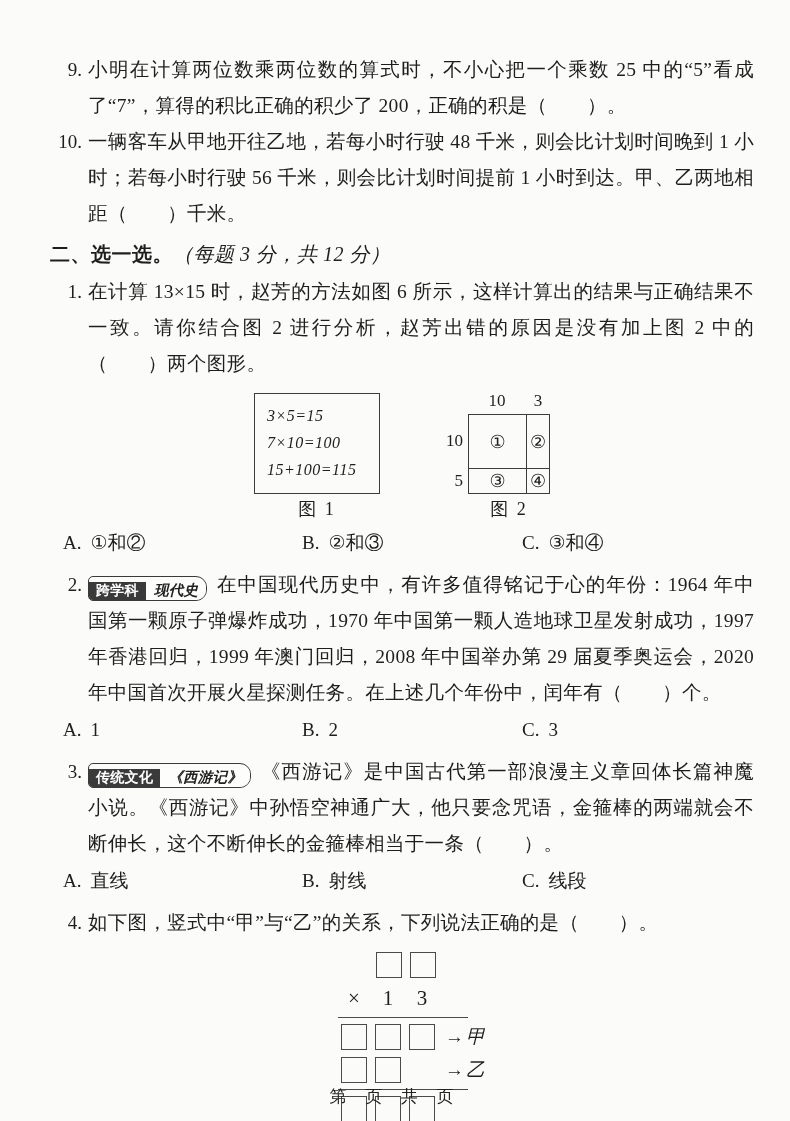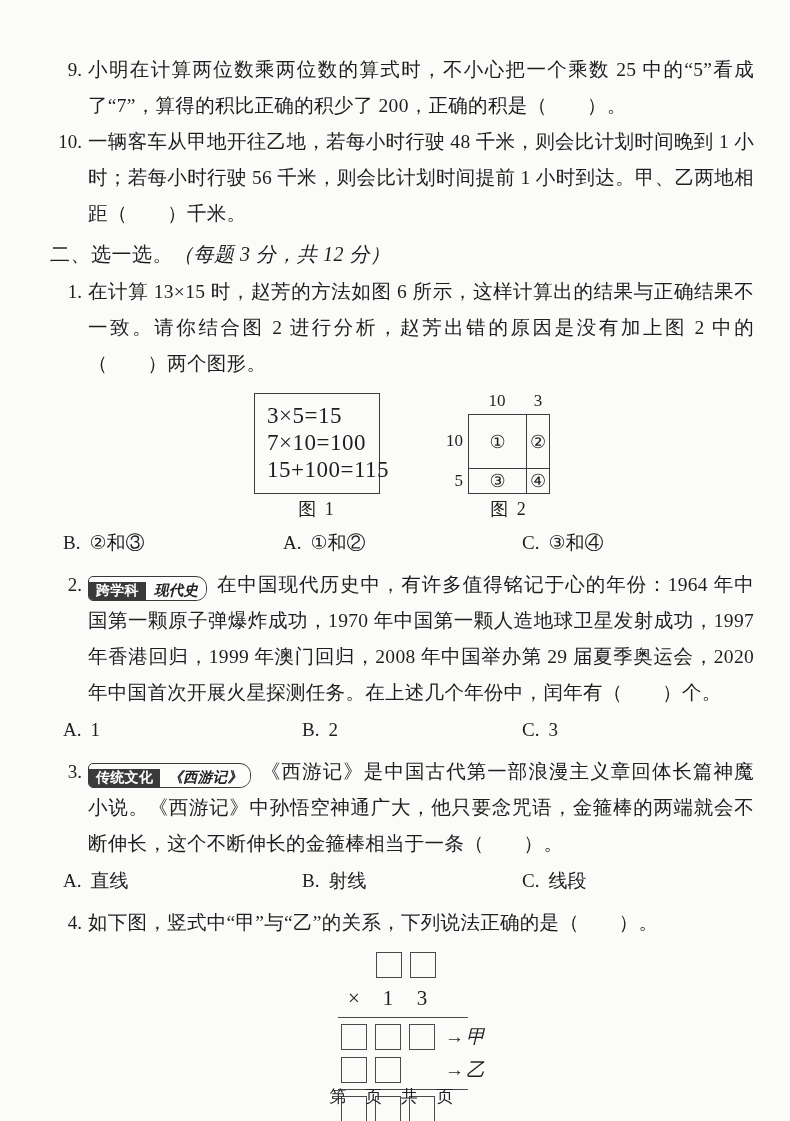--- a/index.html
+++ b/index.html
@@ -18,21 +18,21 @@
     flex:0 0 32px;text-align:right;padding-right:6px;
     font-size:19px;line-height:36px;
   }
   .qtext{
     flex:1;font-size:19.5px;line-height:36px;text-align:justify;
     letter-spacing:.3px;
   }
   .section-header{
     font-size:20px;line-height:38px;margin:3px 0 1px 0;
   }
-  .sec-title{font-weight:normal;letter-spacing:.5px;}
+  .sec-title{font-weight:bold;letter-spacing:.5px;}
   .sec-note{font-style:italic;letter-spacing:.5px;}
   
   .badge{
     display:inline-flex;align-items:flex-end;
     border:1.5px solid #3a3a3a;border-radius:5px 11px 11px 5px;
     overflow:hidden;height:23px;vertical-align:-4px;margin-right:9px;
     line-height:normal;
   }
   .badge-dark{
     background:#3a3a3a;color:#fff;
@@ -51,21 +51,21 @@
   .opt-a{width:239px;}
   .opt-b{width:220px;}
   .opt-label{margin-right:9px;}
   
   .figs{display:flex;justify-content:center;align-items:flex-end;gap:62px;margin:8px 0 4px 0;}
   .fig{text-align:center;}
   .fig1-box{
     width:100px;border:1.5px solid #3c3c3c;background:transparent;
     padding:8px 12px 10px 12px;text-align:left;
   }
-  .fig1-box div{font-size:23px;line-height:27px;letter-spacing:.5px;}
+  .fig1-box div{font-size:16px;line-height:27px;letter-spacing:.5px;font-style:italic;}
   .caption{font-size:18px;margin-top:3px;letter-spacing:2px;}
   
   .fig2-wrap{display:grid;grid-template-columns:26px 58px 24px;grid-template-rows:24px 54px 26px;}
   .f2-toplabel{font-size:17px;text-align:center;line-height:22px;}
   .f2-leftlabel{font-size:17px;text-align:right;padding-right:5px;display:flex;align-items:center;justify-content:flex-end;}
   .f2-cell{
     border-left:1.5px solid #3c3c3c;border-top:1.5px solid #3c3c3c;
     display:flex;align-items:center;justify-content:center;
     font-size:18px;
   }
@@ -138,22 +138,22 @@
         <div class="f2-cell right">②</div>
         <div class="f2-leftlabel">5</div>
         <div class="f2-cell bottom">③</div>
         <div class="f2-cell right bottom">④</div>
       </div>
       <div class="caption fig2-caption">图 2</div>
     </div>
   </div>
 
   <div class="opts">
+    <span class="opt opt-a"><span class="opt-label">A.</span><span>①和②</span></span>
     <span class="opt opt-b"><span class="opt-label">B.</span><span>②和③</span></span>
-    <span class="opt opt-a"><span class="opt-label">A.</span><span>①和②</span></span>
     <span class="opt"><span class="opt-label">C.</span><span>③和④</span></span>
   </div>
 
   <div class="qrow mt8">
     <div class="qnum">2.</div>
     <div class="qtext"><span class="badge">
           <span class="badge-dark">跨学科</span>
           <span class="badge-light">现代史</span>
         </span><span>在中国现代历史中，有许多值得铭记于心的年份：1964 年中国第一颗原子弹爆炸成功，1970 年中国第一颗人造地球卫星发射成功，1997 年香港回归，1999 年澳门回归，2008 年中国举办第 29 届夏季奥运会，2020 年中国首次开展火星探测任务。在上述几个年份中，闰年有（　　）个。</span></div>
   </div>

